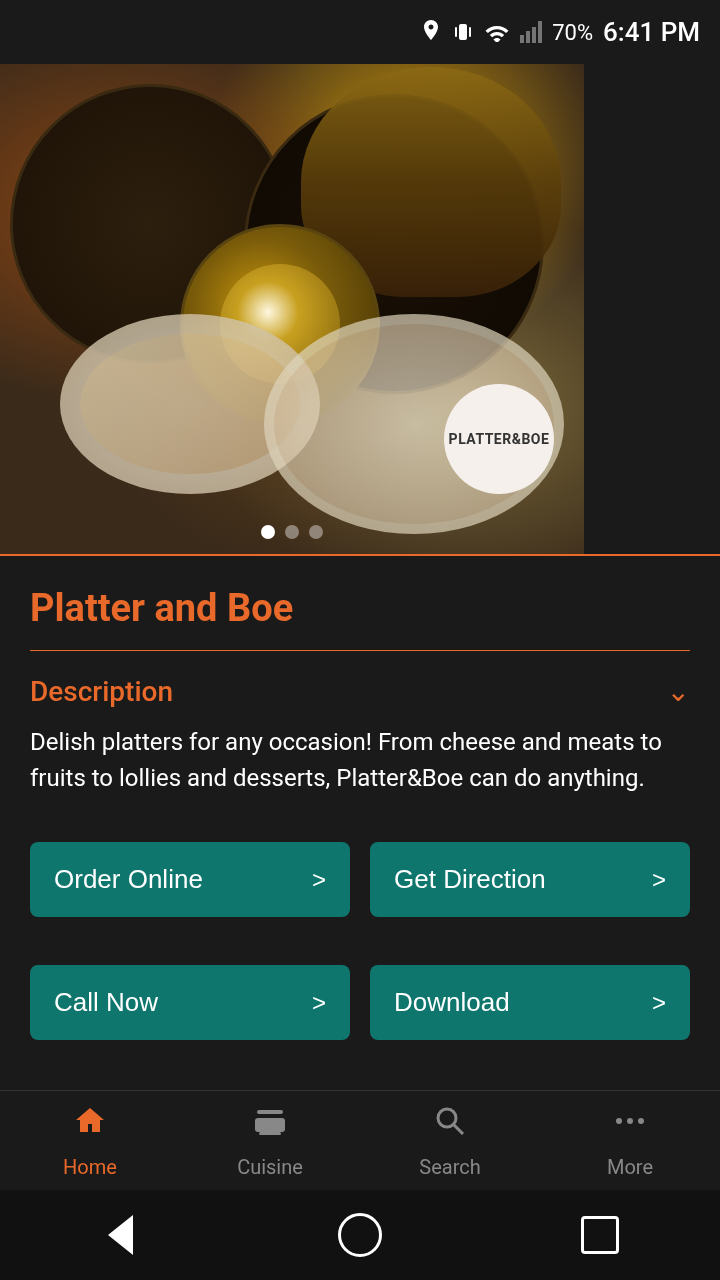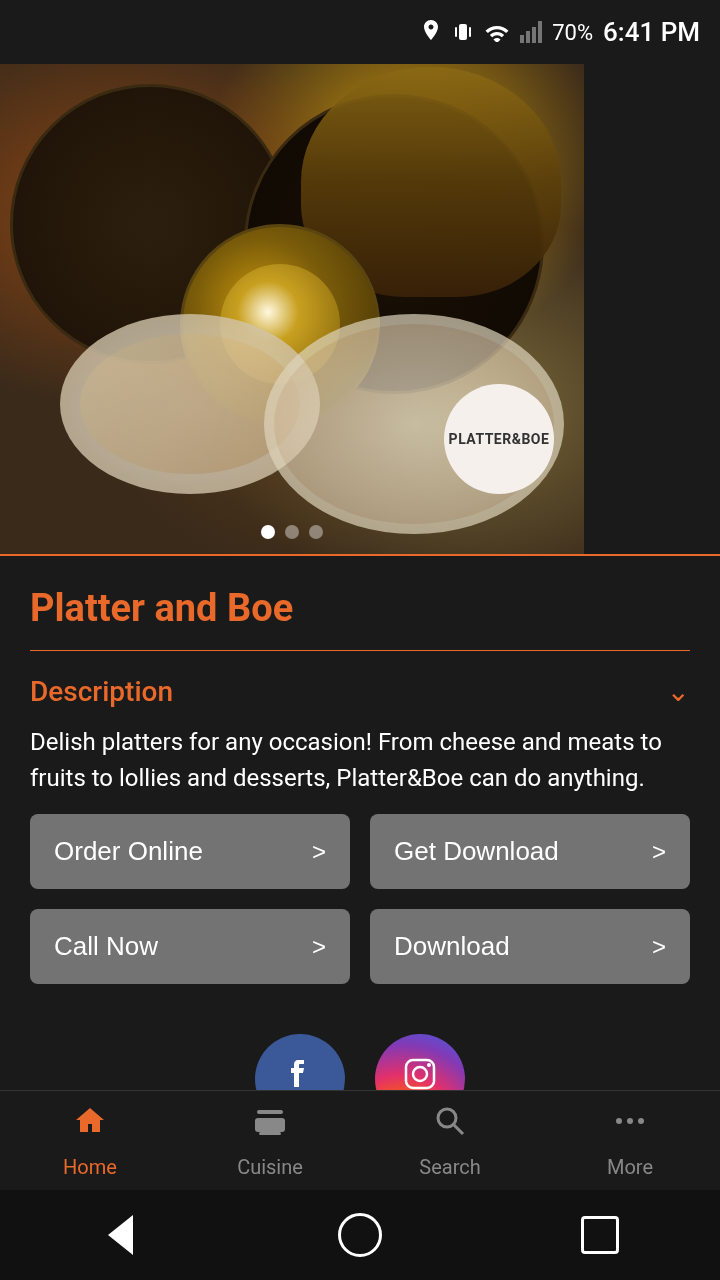--- a/index.html
+++ b/index.html
@@ -203,27 +203,28 @@
       display: grid;
       grid-template-columns: 1fr 1fr;
       gap: 20px;
       margin-bottom: 20px;
     }
     .action-btn {
       display: flex;
       align-items: center;
       justify-content: space-between;
       padding: 22px 24px;
-      background: #737373;
+      background: #0f766e;
       border: none;
       border-radius: 8px;
       color: #fff;
       font-size: 26px;
       font-weight: 500;
       cursor: pointer;
+      margin-top: 28px;
     }
     .action-btn-arrow {
       font-size: 24px;
       color: #fff;
     }
 
     
     .social-row {
       display: flex;
       justify-content: center;
@@ -436,21 +437,21 @@
     <span class="chevron-icon">⌄</span>
   </div>
   <p class="description-text">Delish platters for any occasion! From cheese and meats to fruits to lollies and desserts, Platter&amp;Boe can do anything.</p>
 
   <div class="buttons-grid">
     <button class="action-btn">
       <span>Order Online</span>
       <span class="action-btn-arrow">&gt;</span>
     </button>
     <button class="action-btn">
-      <span>Get Download</span>
+      <span>Get Direction</span>
       <span class="action-btn-arrow">&gt;</span>
     </button>
     <button class="action-btn">
       <span>Call Now</span>
       <span class="action-btn-arrow">&gt;</span>
     </button>
     <button class="action-btn">
       <span>Download</span>
       <span class="action-btn-arrow">&gt;</span>
     </button>

